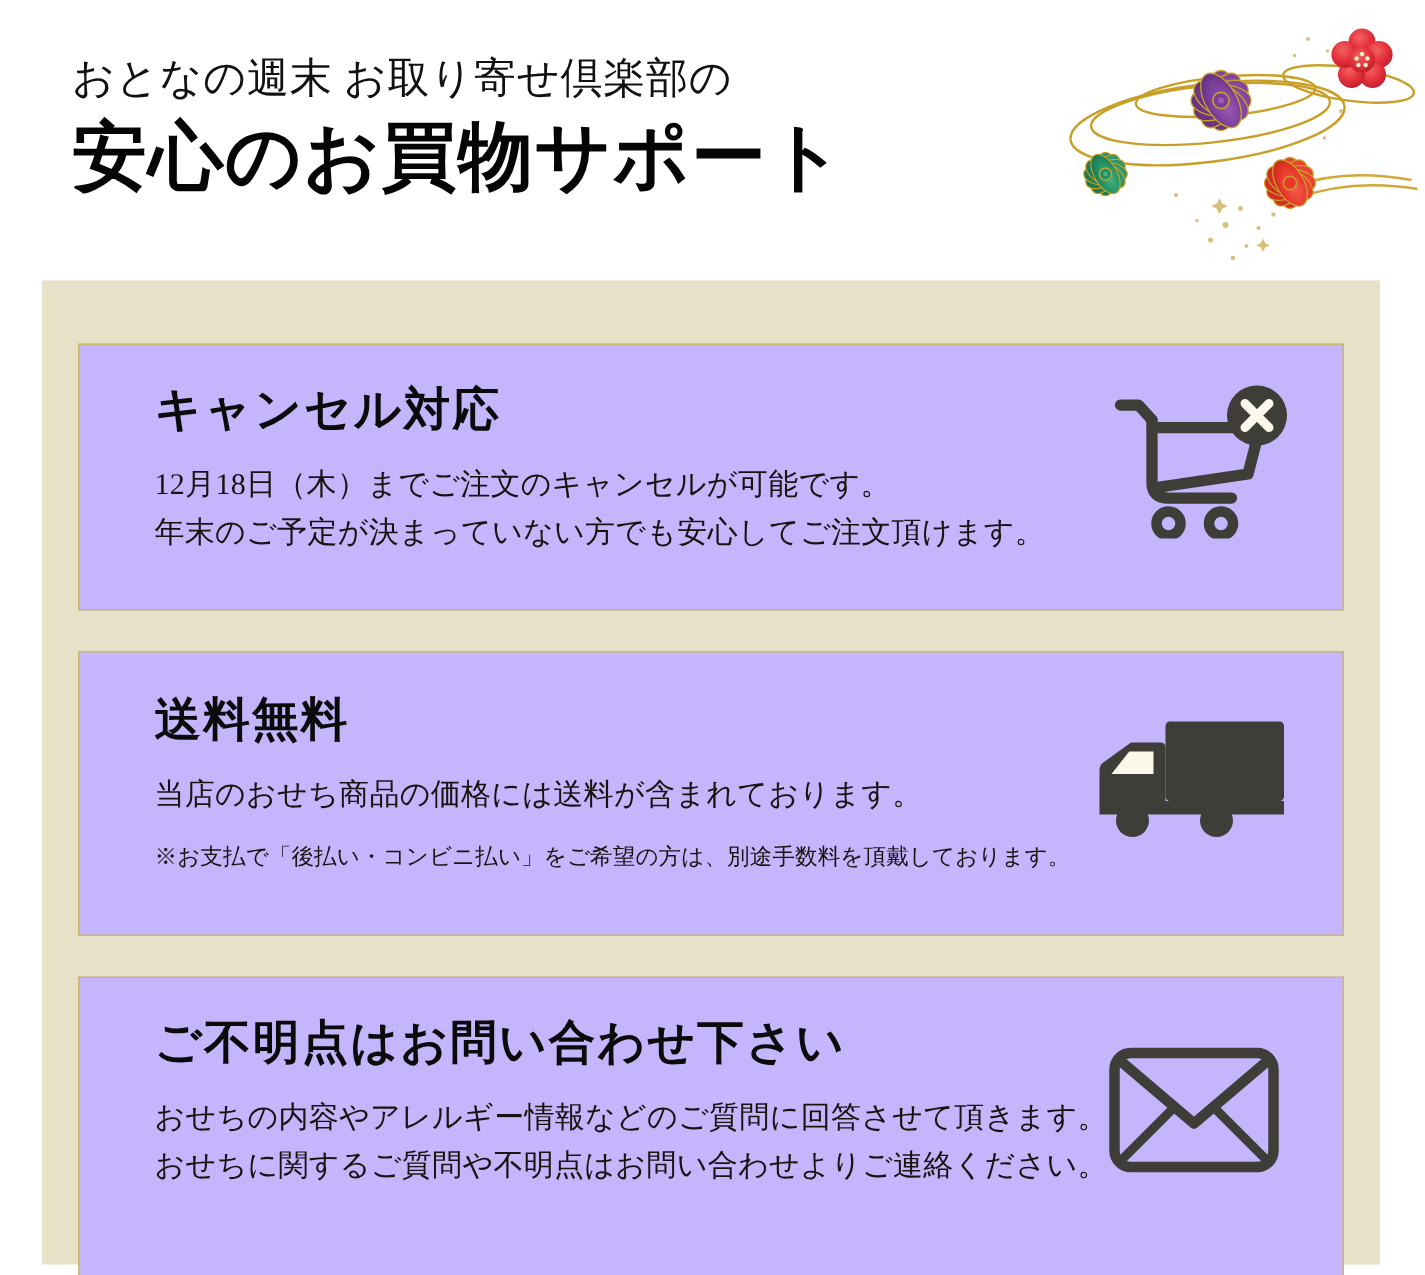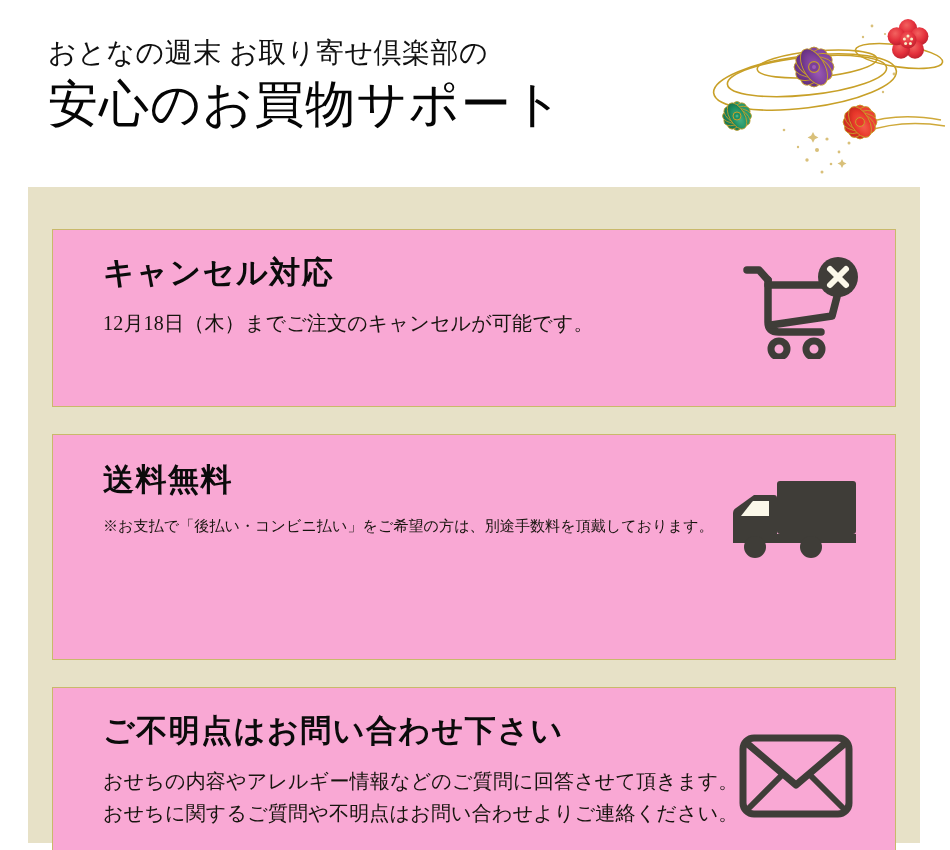--- a/index.html
+++ b/index.html
@@ -36,21 +36,21 @@
     color: #111111;
     letter-spacing: 0.5px;
     font-weight: 400;
     white-space: nowrap;
   }
   .header-title {
     font-size: 50px;
     line-height: 1.18;
     color: #050505;
     letter-spacing: 1px;
-    font-weight: 400;
+    font-weight: 700;
     margin-top: 6px;
     white-space: nowrap;
   }
 
   
   .header-deco {
     position: absolute;
     right: 8px;
     top: 4px;
     width: 290px;
@@ -71,21 +71,21 @@
 
   
   .cards {
     position: absolute;
     left: 24px;
     top: 42px;
     width: 844px;
   }
   .card {
     position: relative;
-    background: #f9a8d4;
+    background: #c4b5fd;
     border: 1px solid #c9b96b;
     box-sizing: border-box;
     margin-bottom: 27px;
   }
   .card-inner {
     padding: 22px 28px 24px 50px;
   }
   .card-title {
     font-size: 31px;
     line-height: 1.25;
@@ -102,30 +102,30 @@
     white-space: nowrap;
   }
   .card-note {
     font-size: 15px;
     line-height: 1.62;
     color: #16140e;
     letter-spacing: 0.1px;
     white-space: nowrap;
   }
   .note-block {
-    margin-top: 1px;
+    margin-top: 14px;
   }
   .card-icon {
     position: absolute;
     pointer-events: none;
   }
 
   
   .card-cancel   { height: 178px; }
-  .card-shipping { height: 226px; }
+  .card-shipping { height: 190px; }
   .card-contact  { height: 229px; }
 
   .card-cancel .card-inner   { padding-top: 24px; }
   .card-shipping .card-inner { padding-top: 26px; }
   .card-contact .card-inner  { padding-top: 24px; }
 
   .icon-cart     { right: 34px; top: 24px;  width: 120px; height: 105px; }
   .icon-truck    { right: 38px; top: 32px;  width: 125px; height: 95px;  }
   .icon-envelope { right: 40px; top: 42px;  width: 118px; height: 92px;  }
 </style>
@@ -249,20 +249,21 @@
   </svg>
 </div>
 
 <div class="panel">
   <div class="cards">
 
     <div class="card card-cancel">
       <div class="card-inner">
         <h2 class="card-title">キャンセル対応</h2>
         <div class="card-line">12月18日（木）までご注文のキャンセルが可能です。</div>
+        <div class="card-line">年末のご予定が決まっていない方でも安心してご注文頂けます。</div>
       </div>
 
       <svg class="card-icon icon-cart" viewBox="0 0 120 105">
         <g fill="none" stroke="#3f3d38" stroke-width="7.5" stroke-linecap="round" stroke-linejoin="round">
           <path d="M6 16 h12 l9 10"></path>
           <path d="M27 26 v42 q0 10 11 10 h42"></path>
           <path d="M27 31 h72"></path>
           <path d="M99 31 l-8 31 -61 9"></path>
         </g>
         <circle cx="38" cy="95" r="8" fill="none" stroke="#3f3d38" stroke-width="7"></circle>
@@ -271,20 +272,21 @@
         <g stroke="#fbf8e9" stroke-width="6" stroke-linecap="round">
           <path d="M89 15 l16 16"></path>
           <path d="M105 15 l-16 16"></path>
         </g>
       </svg>
     </div>
 
     <div class="card card-shipping">
       <div class="card-inner">
         <h2 class="card-title">送料無料</h2>
+        <div class="card-line">当店のおせち商品の価格には送料が含まれております。</div>
         <div class="note-block">
           <div class="card-note">※お支払で「後払い・コンビニ払い」をご希望の方は、別途手数料を頂戴しております。</div>
         </div>
       </div>
 
       <svg class="card-icon icon-truck" viewBox="0 0 125 95">
         <g fill="#3f3d38">
           <path d="M48 14 h73 a3 3 0 0 1 3 3 v47 a3 3 0 0 1 -3 3 h-73 a3 3 0 0 1 -3 -3
                    v-47 a3 3 0 0 1 3 -3 z"></path>
           <path d="M22 28 h20 a3 3 0 0 1 3 3 v36 h-44 v-21 a6 6 0 0 1 1.6 -4 z"></path>

